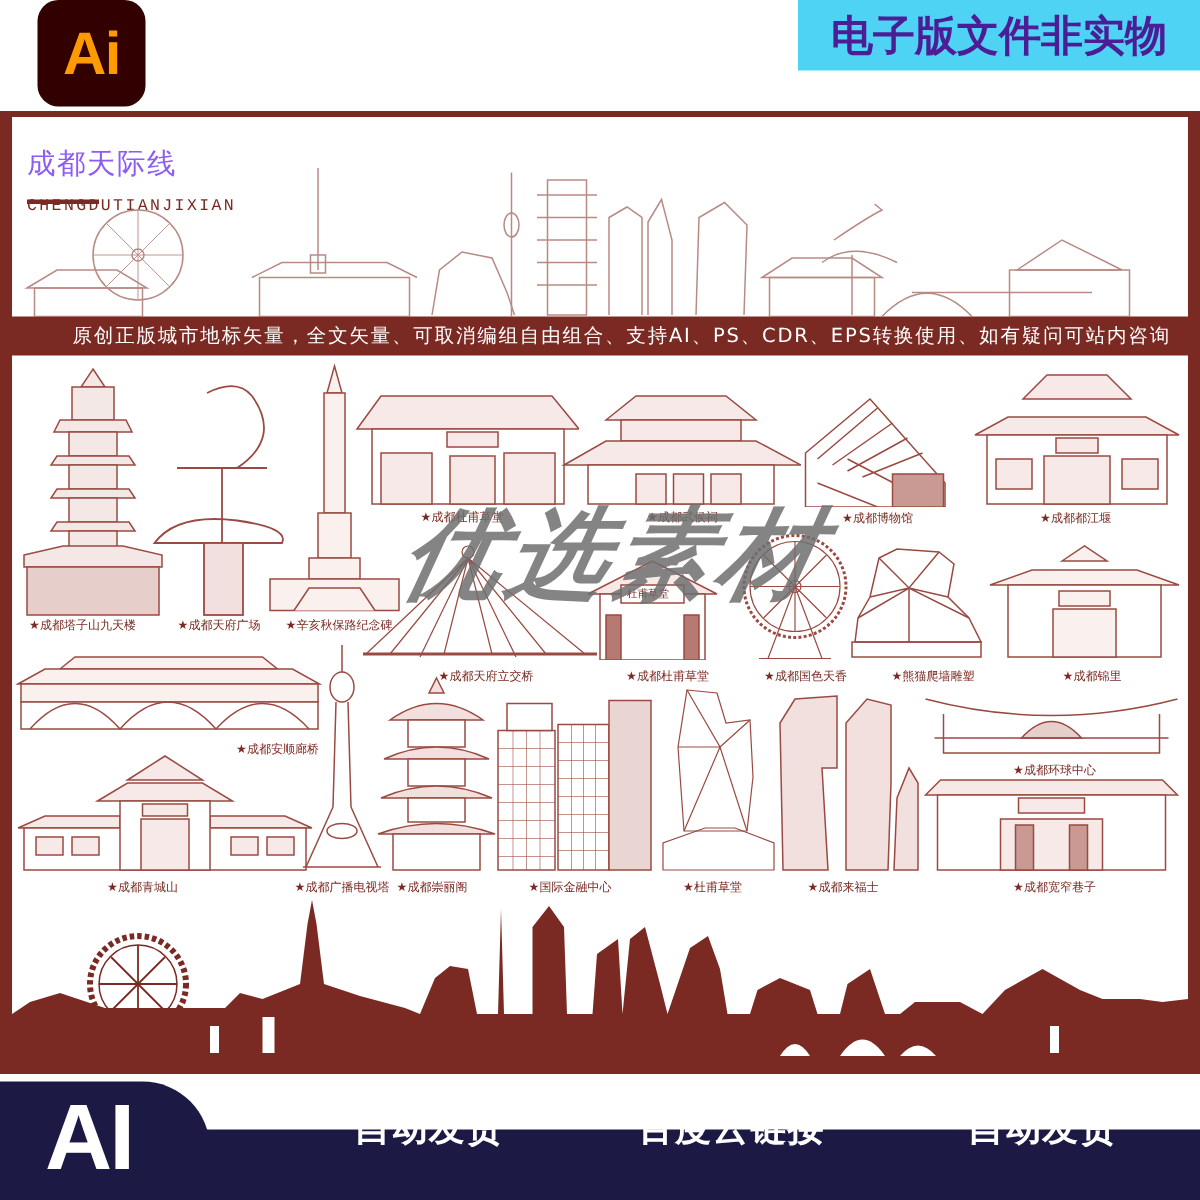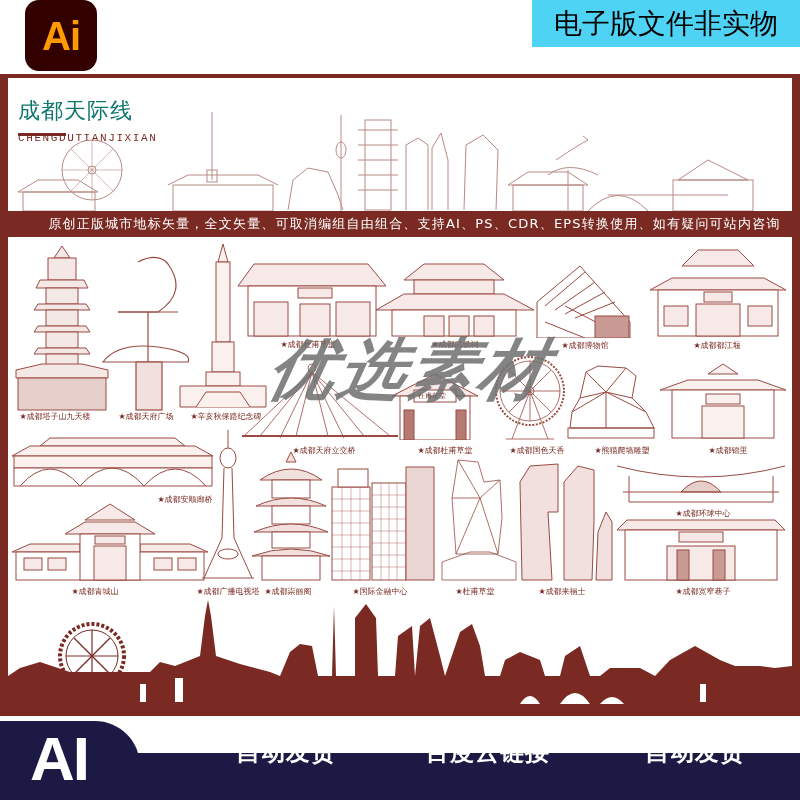--- a/index.html
+++ b/index.html
@@ -14,34 +14,34 @@
   }
   .ai-logo span {
     color: #ff9a00; font-family: "Liberation Sans", sans-serif; font-weight: bold;
     font-size: 40px; letter-spacing: -1px; margin-top: 2px;
   }
   .badge-top {
     position: absolute; left: 532px; top: 0; width: 268px; height: 47px;
     background: #4fd3f5;
     display: flex; align-items: center; justify-content: center;
   }
-  .badge-top span { color: #000000; font-size: 28px; font-weight: normal; letter-spacing: 0px; }
+  .badge-top span { color: #4c1d95; font-size: 28px; font-weight: bold; letter-spacing: 0px; }
 
   
   .frame {
     position: absolute; left: 0; top: 74px; width: 800px; height: 642px;
     background: #7a2a22;
   }
   .frame-inner {
     position: absolute; left: 8px; top: 4px; width: 784px; height: 600px;
     background: #ffffff;
   }
 
   
-  .title-cn { position: absolute; left: 18px; top: 96px; font-size: 22px; color: #0f766e; letter-spacing: 1px; }
+  .title-cn { position: absolute; left: 18px; top: 96px; font-size: 19px; color: #8b5cf6; letter-spacing: 1px; }
   .title-en { position: absolute; left: 18px; top: 132px; font-size: 11px; color: #7a2a22; letter-spacing: 1.6px; font-family: Liberation Mono, monospace; }
   .title-underline { position: absolute; left: 18px; top: 133px; width: 48px; height: 3px; background: #7a2a22; }
 
   
   .banner {
     position: absolute; left: 8px; top: 211px; width: 784px; height: 26px; background: #7a2a22;
     display: flex; align-items: center; justify-content: center;
   }
   .banner span { color: #ffffff; font-size: 13px; letter-spacing: 1.2px; white-space: nowrap; margin-left: 29px; }
 

